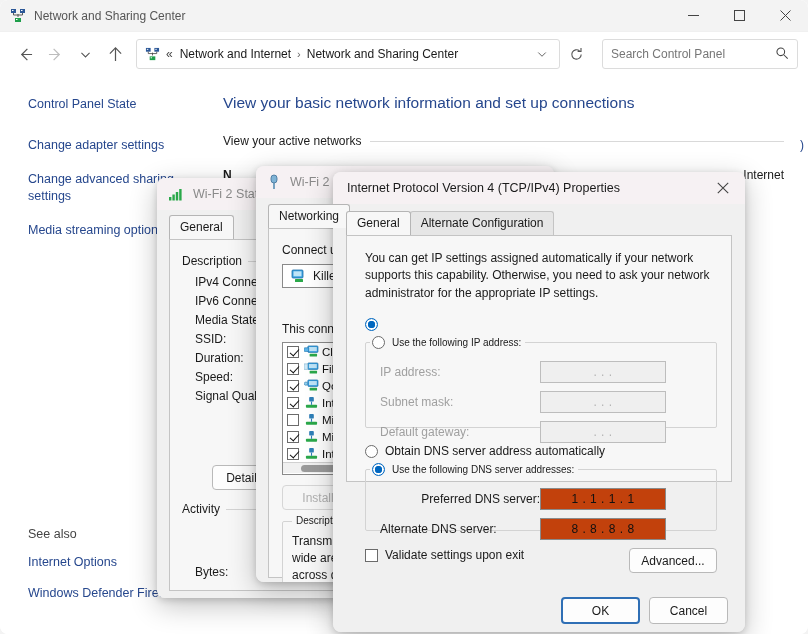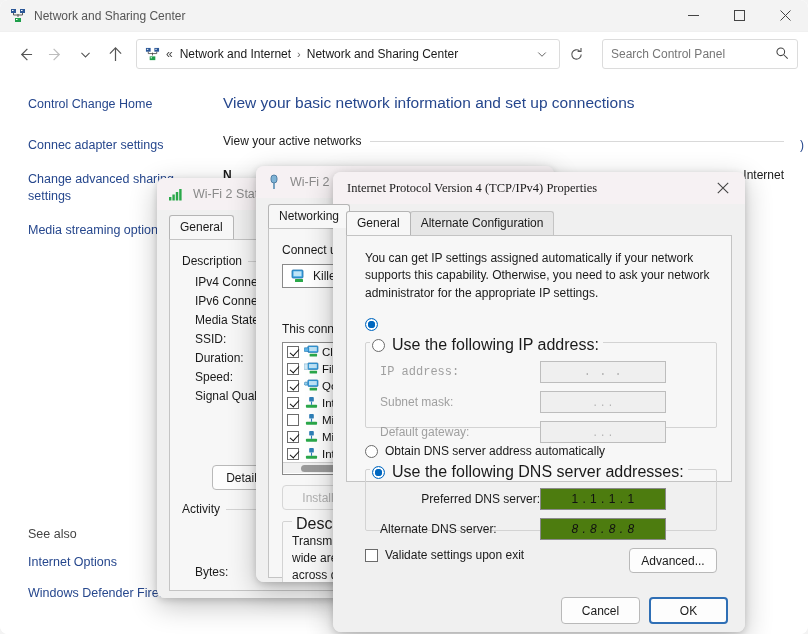--- a/index.html
+++ b/index.html
@@ -122,40 +122,40 @@
     width:13px; height:13px; border:1px solid #6b6b6b; background:#fff;
     margin-right:7px; flex:none; position:relative;
   }
   .cbx.on::after {
     content:""; position:absolute; left:3.5px; top:0.5px; width:4px; height:8px;
     border:solid #111; border-width:0 1.6px 1.6px 0; transform:rotate(42deg);
   }
   .lbl { font-size:12px; color:#1a1a1a; }
   .lbl.dis { color:#a0a0a0; }
   .ipfield {
-    border:1px solid #8a8a8a; background:#4d7c0f; height:22px;
+    border:1px solid #8a8a8a; background:#c2410c; height:22px;
     display:flex; align-items:center; justify-content:center;
     font-size:12px; color:#111; letter-spacing:0.5px;
   }
   .ipfield.dis { background:#efefef; border-color:#bdbdbd; color:#b3b3b3; }
   .btn {
     border:1px solid #b9b9b9; background:#fdfdfd; border-radius:4px;
     font-size:12px; color:#1a1a1a; display:flex; align-items:center; justify-content:center;
     height:25px;
   }
   .btn.dis { color:#b0b0b0; border-color:#d6d6d6; background:#f6f6f6; }
   .btn.focus { border:2px solid #2f6fb5; }
 
   .listbox { border:1px solid #8a8a8a; background:#fff; overflow:hidden; }
   .litem { display:flex; align-items:center; height:17px; padding-left:4px; font-size:11.5px; color:#111; }
   .hscroll { height:11px; background:#f0f0f0; border-top:1px solid #d0d0d0; position:relative; }
   .hthumb { position:absolute; left:18px; top:2px; height:7px; width:120px; background:#9a9a9a; border-radius:4px; }
   .grp-title {
     position:absolute; top:-7px; left:9px; background:#f7f7f7; padding:0 4px;
-    font-size:16px; color:#1a1a1a;
+    font-size:10px; color:#1a1a1a;
   }
   .grp-title.radiotitle { display:flex; align-items:center; padding-left:2px; }
 </style>
 </head>
 <body>
 
 <div id="cp-window">
 
   <div id="titlebar">
     <span class="tb-icon">
@@ -252,23 +252,23 @@
         <svg width="14" height="14" viewBox="0 0 16 16">
           <circle cx="6.6" cy="6.6" r="4.4" fill="none" stroke="#444" stroke-width="1.2"></circle>
           <path d="M10 10 L14.5 14.5" stroke="#444" stroke-width="1.2"></path>
         </svg>
       </span>
     </div>
   </div>
 
   <div id="cp-body">
     <div id="sidebar">
-      <div class="side-link">Control Change Home</div>
+      <div class="side-link">Control Panel State</div>
       <div style="height:7px"></div>
-      <div class="side-link">Connec adapter settings</div>
+      <div class="side-link">Change adapter settings</div>
       <div class="side-link" style="width:150px">Change advanced sharing settings</div>
       <div class="side-link">Media streaming options</div>
     </div>
 
     <div id="cp-main">
       <div class="main-title">View your basic network information and set up connections</div>
       <div class="sec-head">
         <span>View your active networks</span>
         <span class="rule"></span>
       </div>
@@ -451,21 +451,21 @@
         <div class="lbl" style="margin-bottom:3px;">Transmissi</div>
         <div class="lbl" style="margin-bottom:3px;">wide area</div>
         <div class="lbl">across div</div>
       </div>
     </div>
   </div>
 </div>
 
 <div class="dlg" id="dlg-tcp" style="left:333px; top:172px; width:412px; height:460px;">
   <div class="dlg-tb active">
-    <span class="t" style="margin-left:14px;font-family:Liberation Serif, serif;">Internet Protocol Version 4 (TCP/IPv4) Properties</span>
+    <span class="t" style="margin-left:14px;">Internet Protocol Version 4 (TCP/IPv4) Properties</span>
     <div class="dlg-x">
       <svg width="12" height="12" viewBox="0 0 12 12">
           <path d="M0.8 0.8 L11.2 11.2 M11.2 0.8 L0.8 11.2" stroke="currentColor" stroke-width="1.1"></path>
         </svg>
     </div>
   </div>
 
   <div class="dlg-body" style="height:428px; position:relative; background:#f0f0f0;">
     <div class="tabstrip" style="margin-top:6px; padding-left:13px;">
       <div class="tab sel">General</div>
@@ -478,21 +478,21 @@
 
       <div class="radio" style="margin-top:16px;">
         <span class="rdo on"></span>
       </div>
 
       <div class="grp" style="margin-top:11px; width:352px; height:86px; padding:18px 0 0 0; position:relative; background:transparent;">
         <div class="grp-title radiotitle" style="background:#f7f7f7; left:4px;">
           <span class="rdo"></span>
           <span>Use the following IP address:</span>
         </div>
-        <div style="display:flex; align-items:center; margin:0 0 8px 14px;font-family:Liberation Mono, monospace;">
+        <div style="display:flex; align-items:center; margin:0 0 8px 14px;">
           <span class="lbl dis" style="width:160px;">IP address:</span>
           <span class="ipfield dis" style="width:126px;">.    .    .</span>
         </div>
         <div style="display:flex; align-items:center; margin:0 0 8px 14px;">
           <span class="lbl dis" style="width:160px;">Subnet mask:</span>
           <span class="ipfield dis" style="width:126px;">.    .    .</span>
         </div>
         <div style="display:flex; align-items:center; margin:0 0 0 14px;">
           <span class="lbl dis" style="width:160px;">Default gateway:</span>
           <span class="ipfield dis" style="width:126px;">.    .    .</span>
@@ -508,31 +508,31 @@
         <div class="grp-title radiotitle" style="background:#f7f7f7; left:4px;">
           <span class="rdo on"></span>
           <span>Use the following DNS server addresses:</span>
         </div>
         <div style="display:flex; align-items:center; margin:0 0 8px 14px;">
           <span class="lbl" style="width:160px;text-align:right;">Preferred DNS server:</span>
           <span class="ipfield" style="width:126px;">1 . 1 . 1 . 1</span>
         </div>
         <div style="display:flex; align-items:center; margin:0 0 0 14px;">
           <span class="lbl" style="width:160px;">Alternate DNS server:</span>
-          <span class="ipfield" style="width:126px;font-style:italic;">8 . 8 . 8 . 8</span>
+          <span class="ipfield" style="width:126px;">8 . 8 . 8 . 8</span>
         </div>
       </div>
 
       <div style="display:flex; align-items:flex-start; margin-top:17px; width:352px;">
         <div class="chk">
           <span class="cbx"></span>
           <span>Validate settings upon exit</span>
         </div>
         <div class="btn" style="margin-left:auto; width:88px;">Advanced...</div>
       </div>
     </div>
 
     <div style="position:absolute; right:17px; bottom:14px; display:flex; gap:9px;">
+      <div class="btn focus" style="width:79px; height:27px;">OK</div>
       <div class="btn" style="width:79px; height:27px;">Cancel</div>
-      <div class="btn focus" style="width:79px; height:27px;">OK</div>
     </div>
   </div>
 </div>
 
 </body></html>

